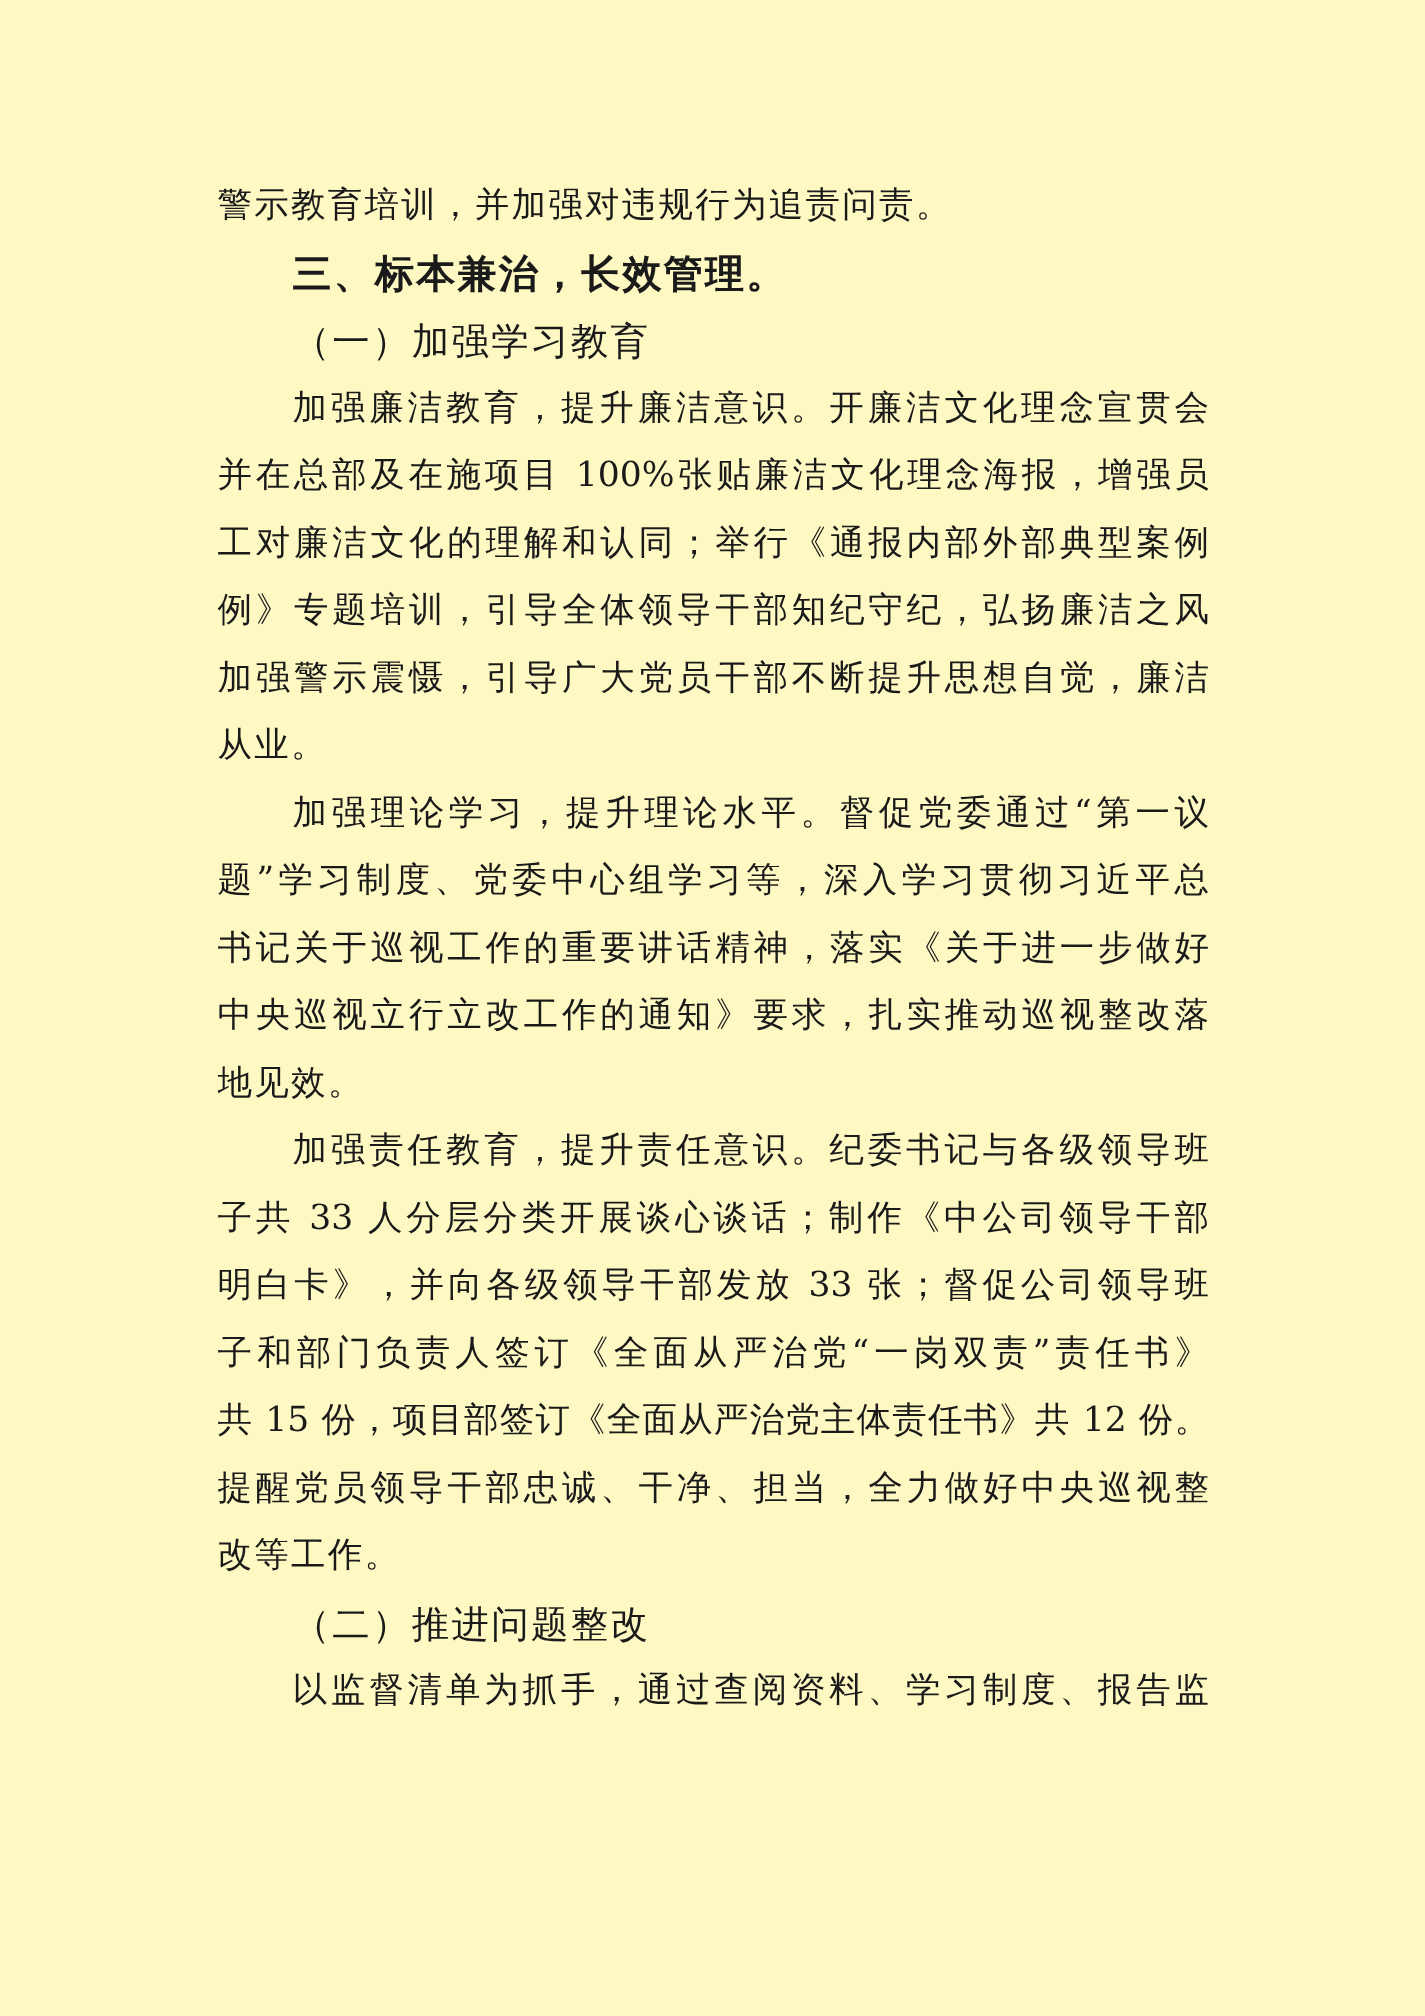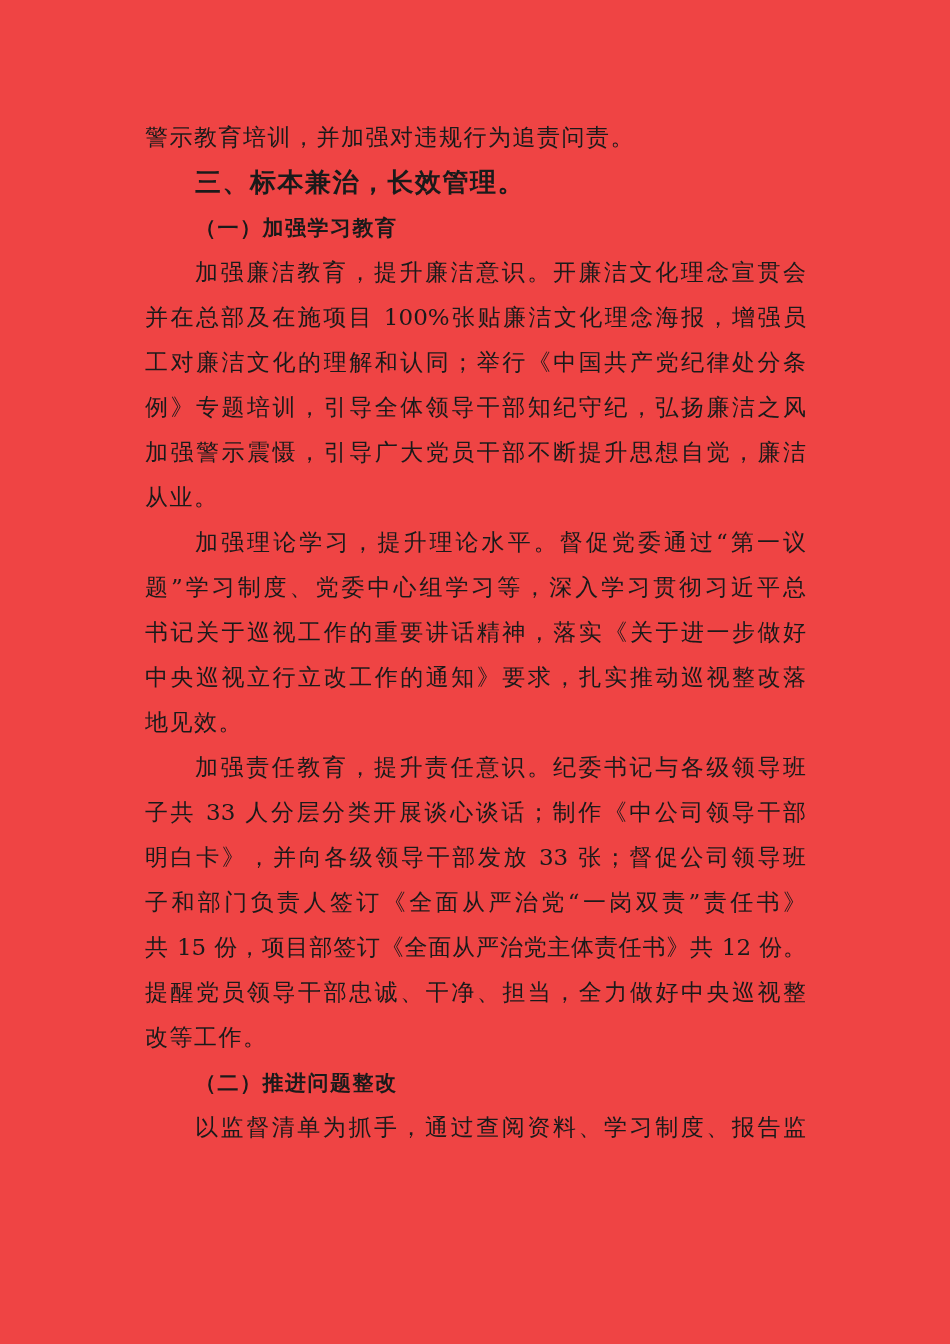--- a/index.html
+++ b/index.html
@@ -31,35 +31,35 @@
     text-align: justify;
     text-align-last: justify;
   }
   .line.indent { padding-left: 50px; }
   .line.heading-bold {
     font-family: Liberation Serif, serif;
     font-weight: 700;
     font-size: 26px;
   }
   .line.heading-kai {
-    font-size: 21px;
-    font-weight: 700;
+    font-size: 25px;
+    font-weight: 400;
   }
 </style>
 </head>
 <body>
 
-<div class="page" style="background: #ef4444; color: rgb(26, 26, 26);">
+<div class="page" style="background: #fef9c3; color: rgb(26, 26, 26);">
   <div class="content">
       <div class="line body">警示教育培训，并加强对违规行为追责问责。</div>
       <div class="line heading-bold indent">三、标本兼治，长效管理。</div>
       <div class="line heading-kai indent">（一）加强学习教育</div>
       <div class="line body indent justify">加强廉洁教育，提升廉洁意识。开廉洁文化理念宣贯会</div>
       <div class="line body justify">并在总部及在施项目 100%张贴廉洁文化理念海报，增强员</div>
-      <div class="line body justify">工对廉洁文化的理解和认同；举行《中国共产党纪律处分条</div>
+      <div class="line body justify">工对廉洁文化的理解和认同；举行《通报内部外部典型案例</div>
       <div class="line body justify">例》专题培训，引导全体领导干部知纪守纪，弘扬廉洁之风</div>
       <div class="line body justify">加强警示震慑，引导广大党员干部不断提升思想自觉，廉洁</div>
       <div class="line body">从业。</div>
       <div class="line body indent justify">加强理论学习，提升理论水平。督促党委通过“第一议</div>
       <div class="line body justify">题”学习制度、党委中心组学习等，深入学习贯彻习近平总</div>
       <div class="line body justify">书记关于巡视工作的重要讲话精神，落实《关于进一步做好</div>
       <div class="line body justify">中央巡视立行立改工作的通知》要求，扎实推动巡视整改落</div>
       <div class="line body">地见效。</div>
       <div class="line body indent justify">加强责任教育，提升责任意识。纪委书记与各级领导班</div>
       <div class="line body justify">子共 33 人分层分类开展谈心谈话；制作《中公司领导干部</div>

